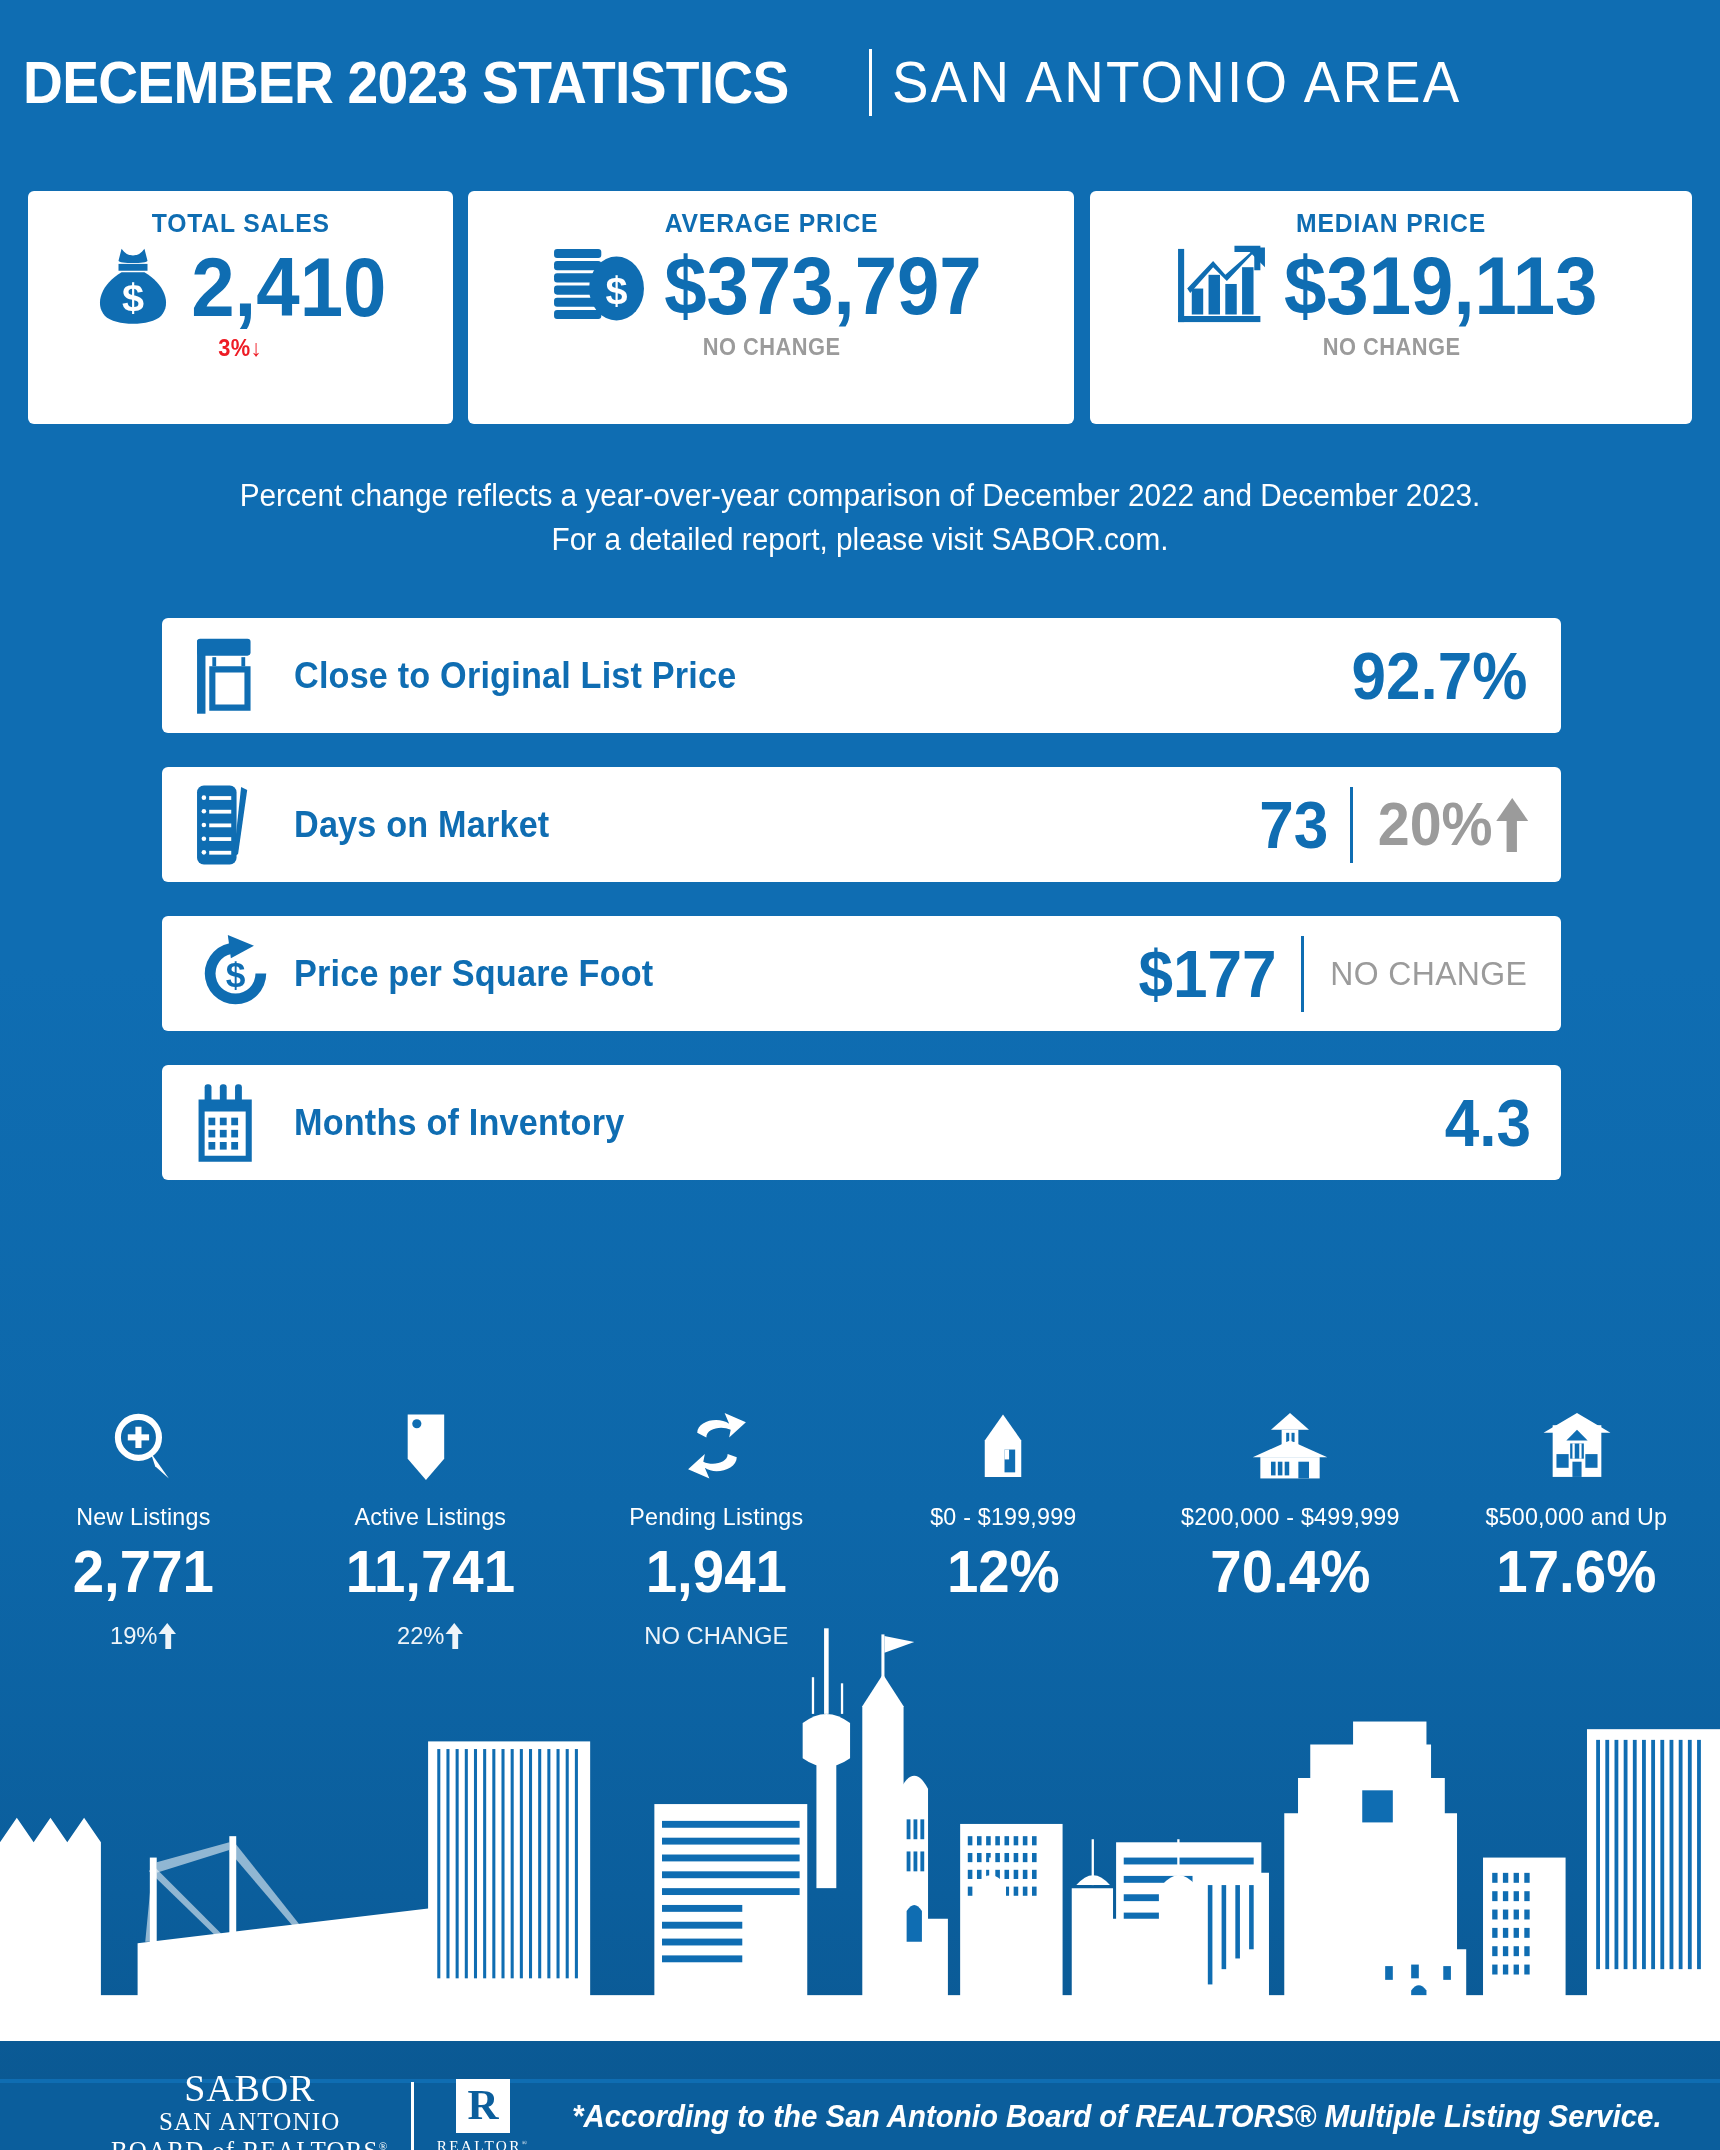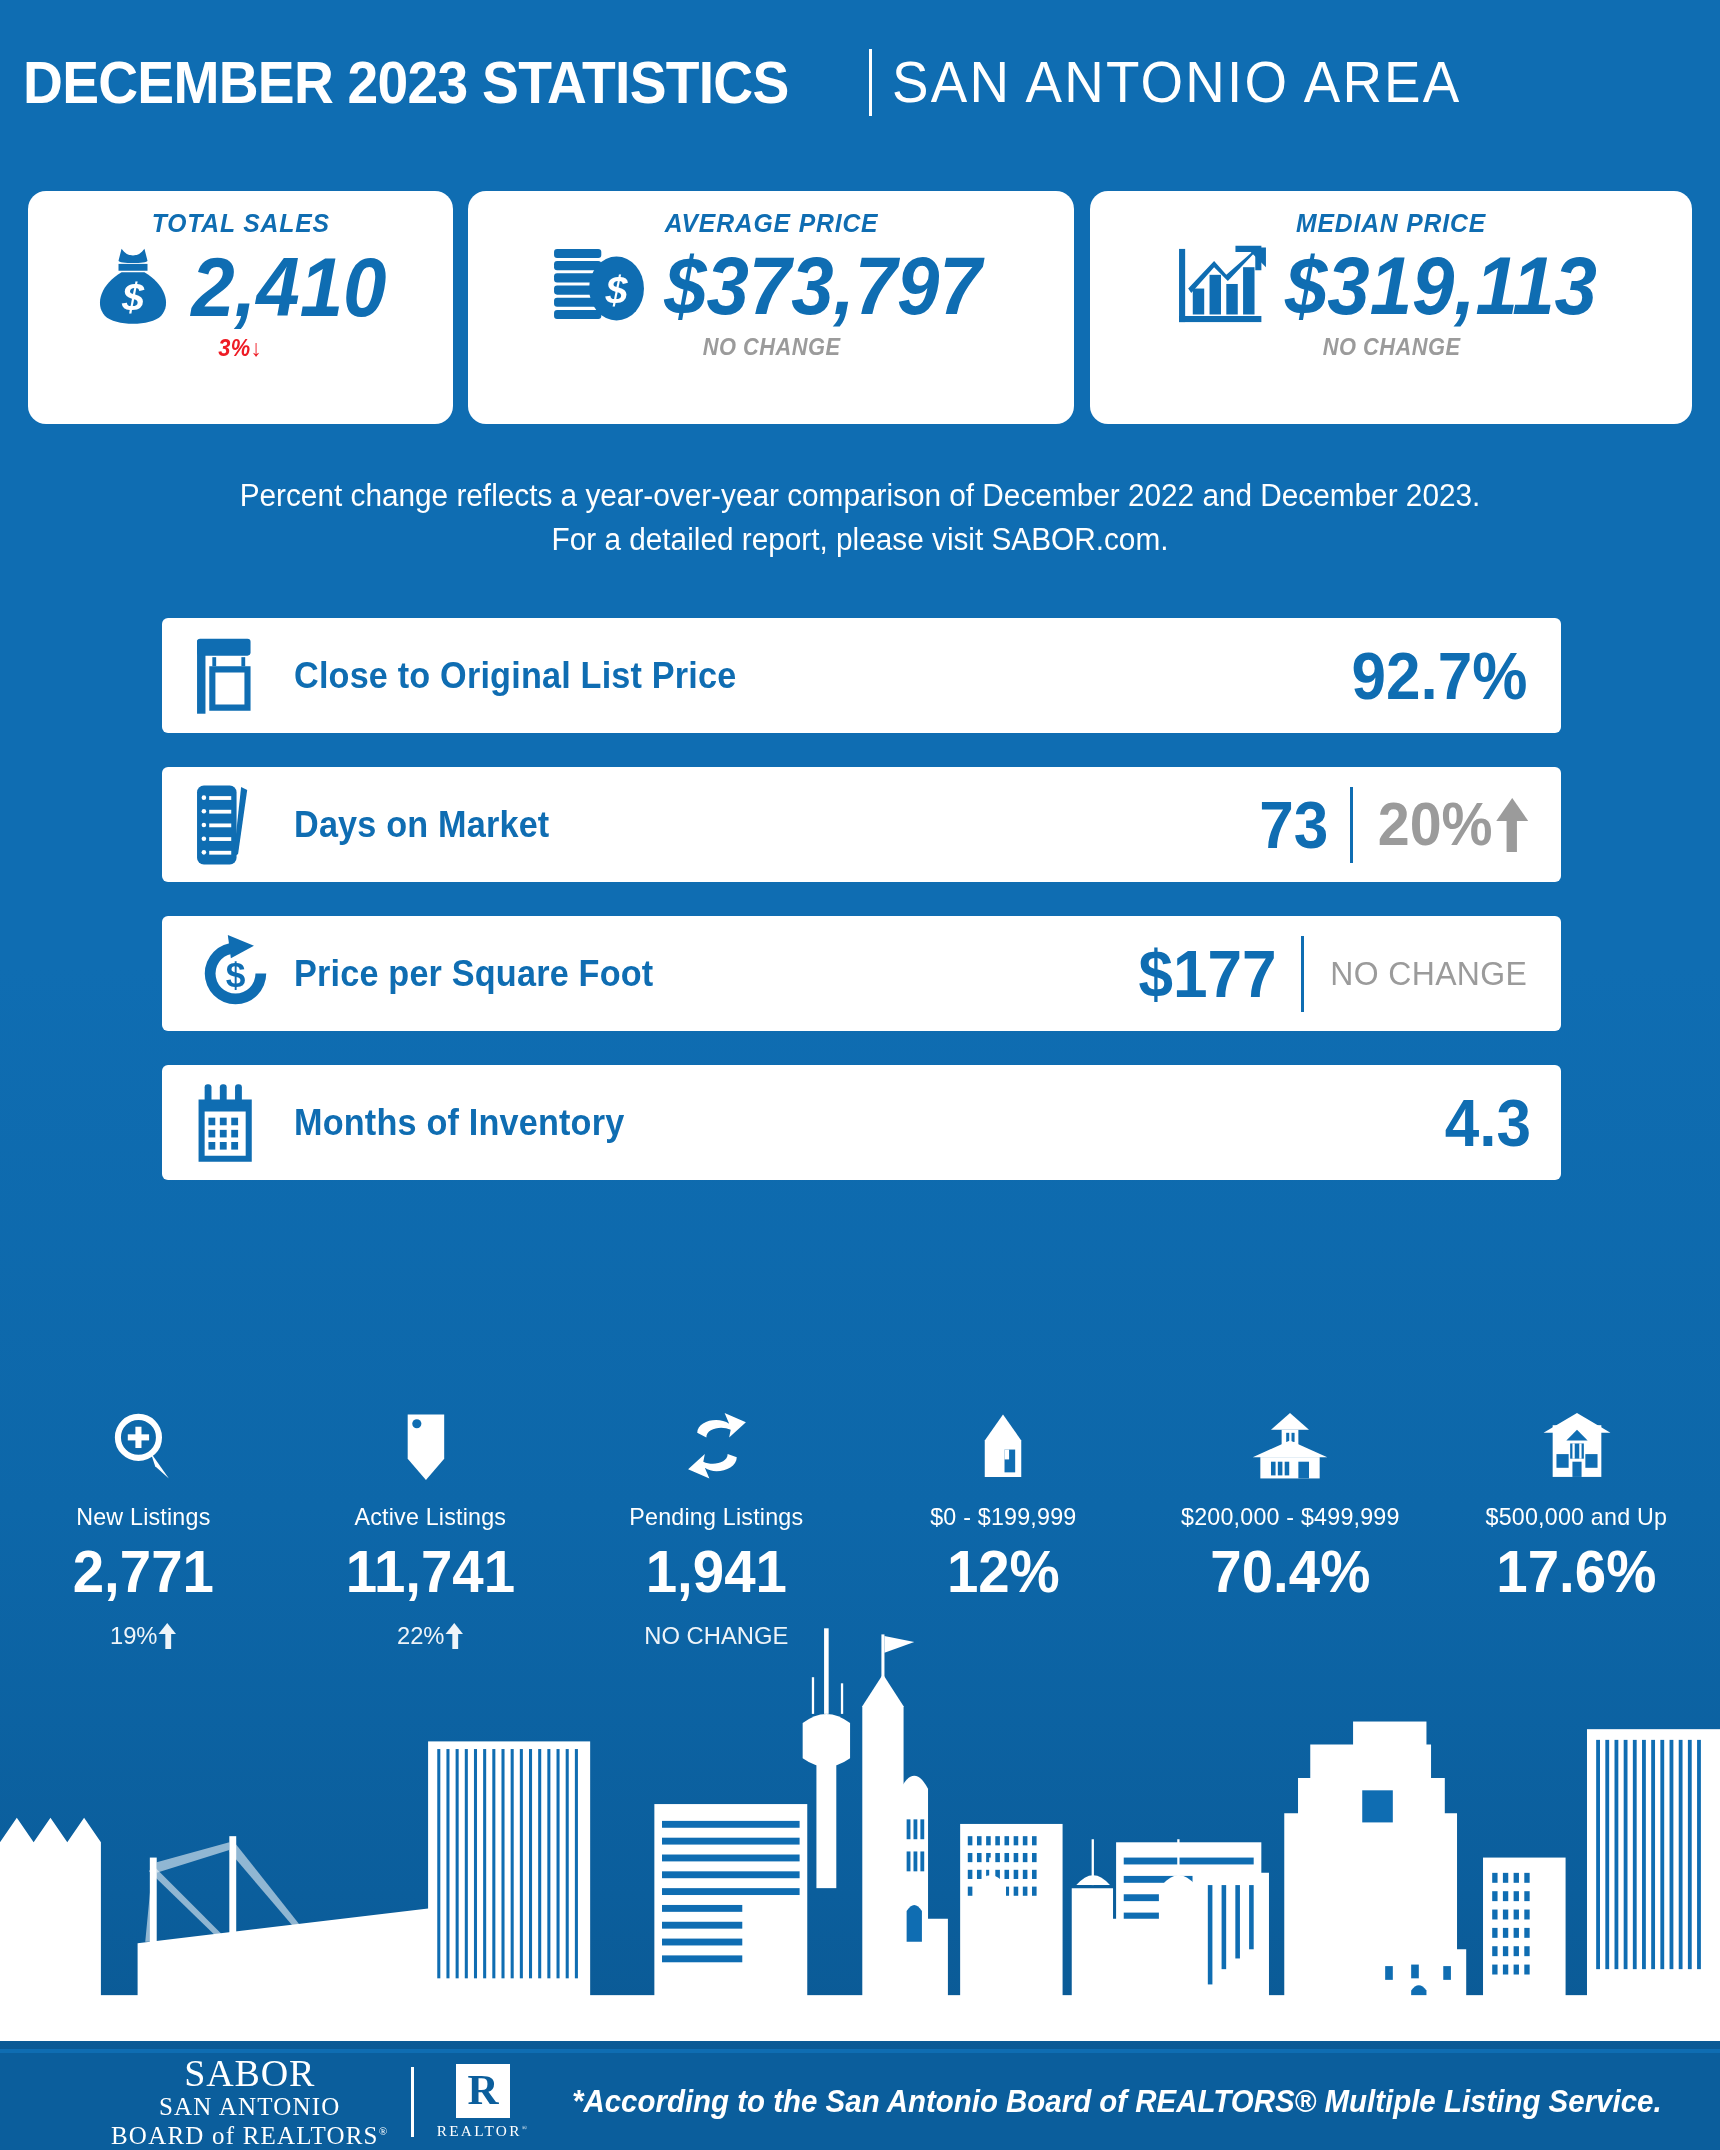--- a/index.html
+++ b/index.html
@@ -36,23 +36,23 @@
     transform:scaleX(0.96); transform-origin:left center;
     white-space:nowrap;
   }
 
   
   #cards {
     position:absolute; left:27.5px; top:191px; width:1665px; height:233px;
     display:flex; gap:15.3px;
   }
   .card {
-    background:#ffffff; border-radius:18px;
+    background:#ffffff; border-radius:6px;
     display:flex; flex-direction:column; align-items:center;
-    padding-top:17px; position:relative;font-style:italic;
+    padding-top:17px; position:relative;
   }
   .card.sales { width:430px; }
   .card.avg   { width:612px; }
   .card.med   { width:609px; }
   .card-label {
     color:#0f6db2; font-size:26px; font-weight:bold; letter-spacing:0.9px;
     transform:scaleX(0.95);
   }
   .card-main {
     display:flex; align-items:center; justify-content:center;
@@ -155,21 +155,21 @@
   }
 
   
   #skyline {
     position:absolute; left:0; bottom:110px; width:1720px; height:428px;
   }
   #skyline svg { display:block; width:100%; height:100%; }
 
   
   #footer {
-    position:absolute; left:0; bottom:0; width:1720px; height:102px;
+    position:absolute; left:0; bottom:0; width:1720px; height:72px;
     background:#0b5e9c; display:flex; align-items:center; padding-left:111px;
     border-top:4.6px solid #0f6db2;
   }
   #sabor-logo { display:flex; flex-direction:column; align-items:center; color:#fff; }
   #sabor-word {
     font-family:"Liberation Serif", serif; font-size:38px; letter-spacing:0.8px; line-height:1;
     position:relative;
   }
   #sabor-l1, #sabor-l2 {
     font-family:"Liberation Serif", serif; font-size:25px; letter-spacing:1.2px; line-height:1.18;

